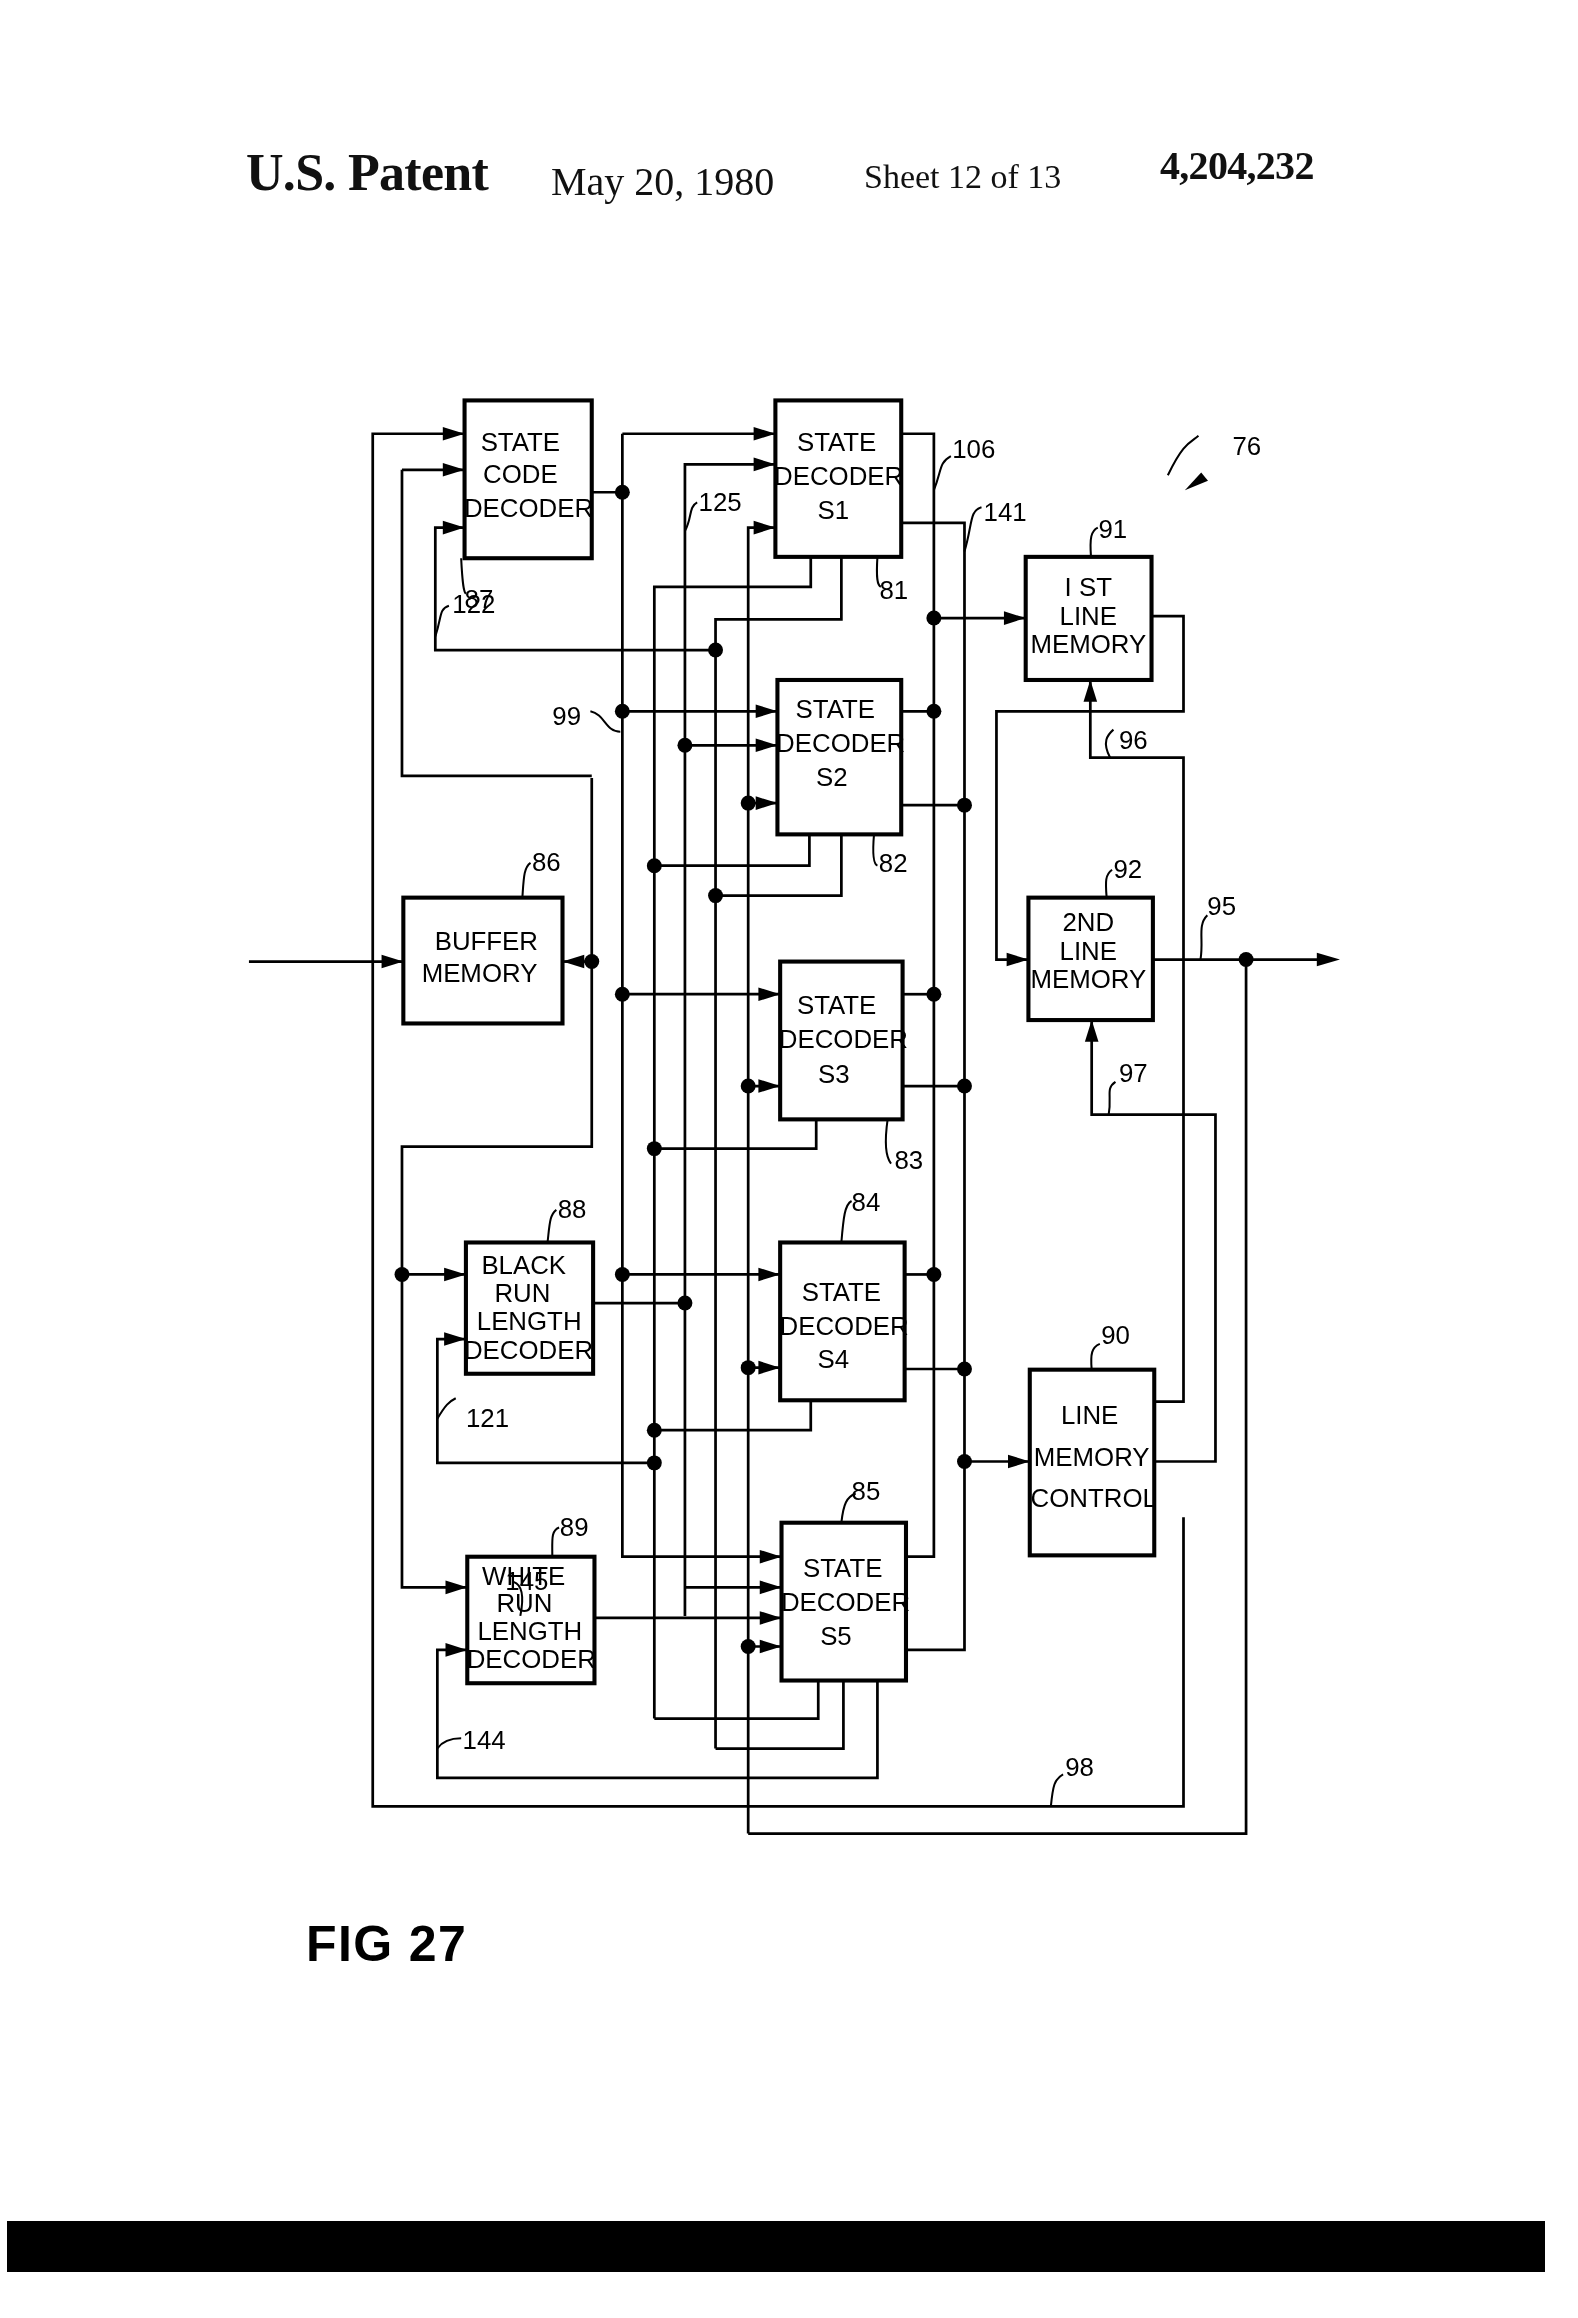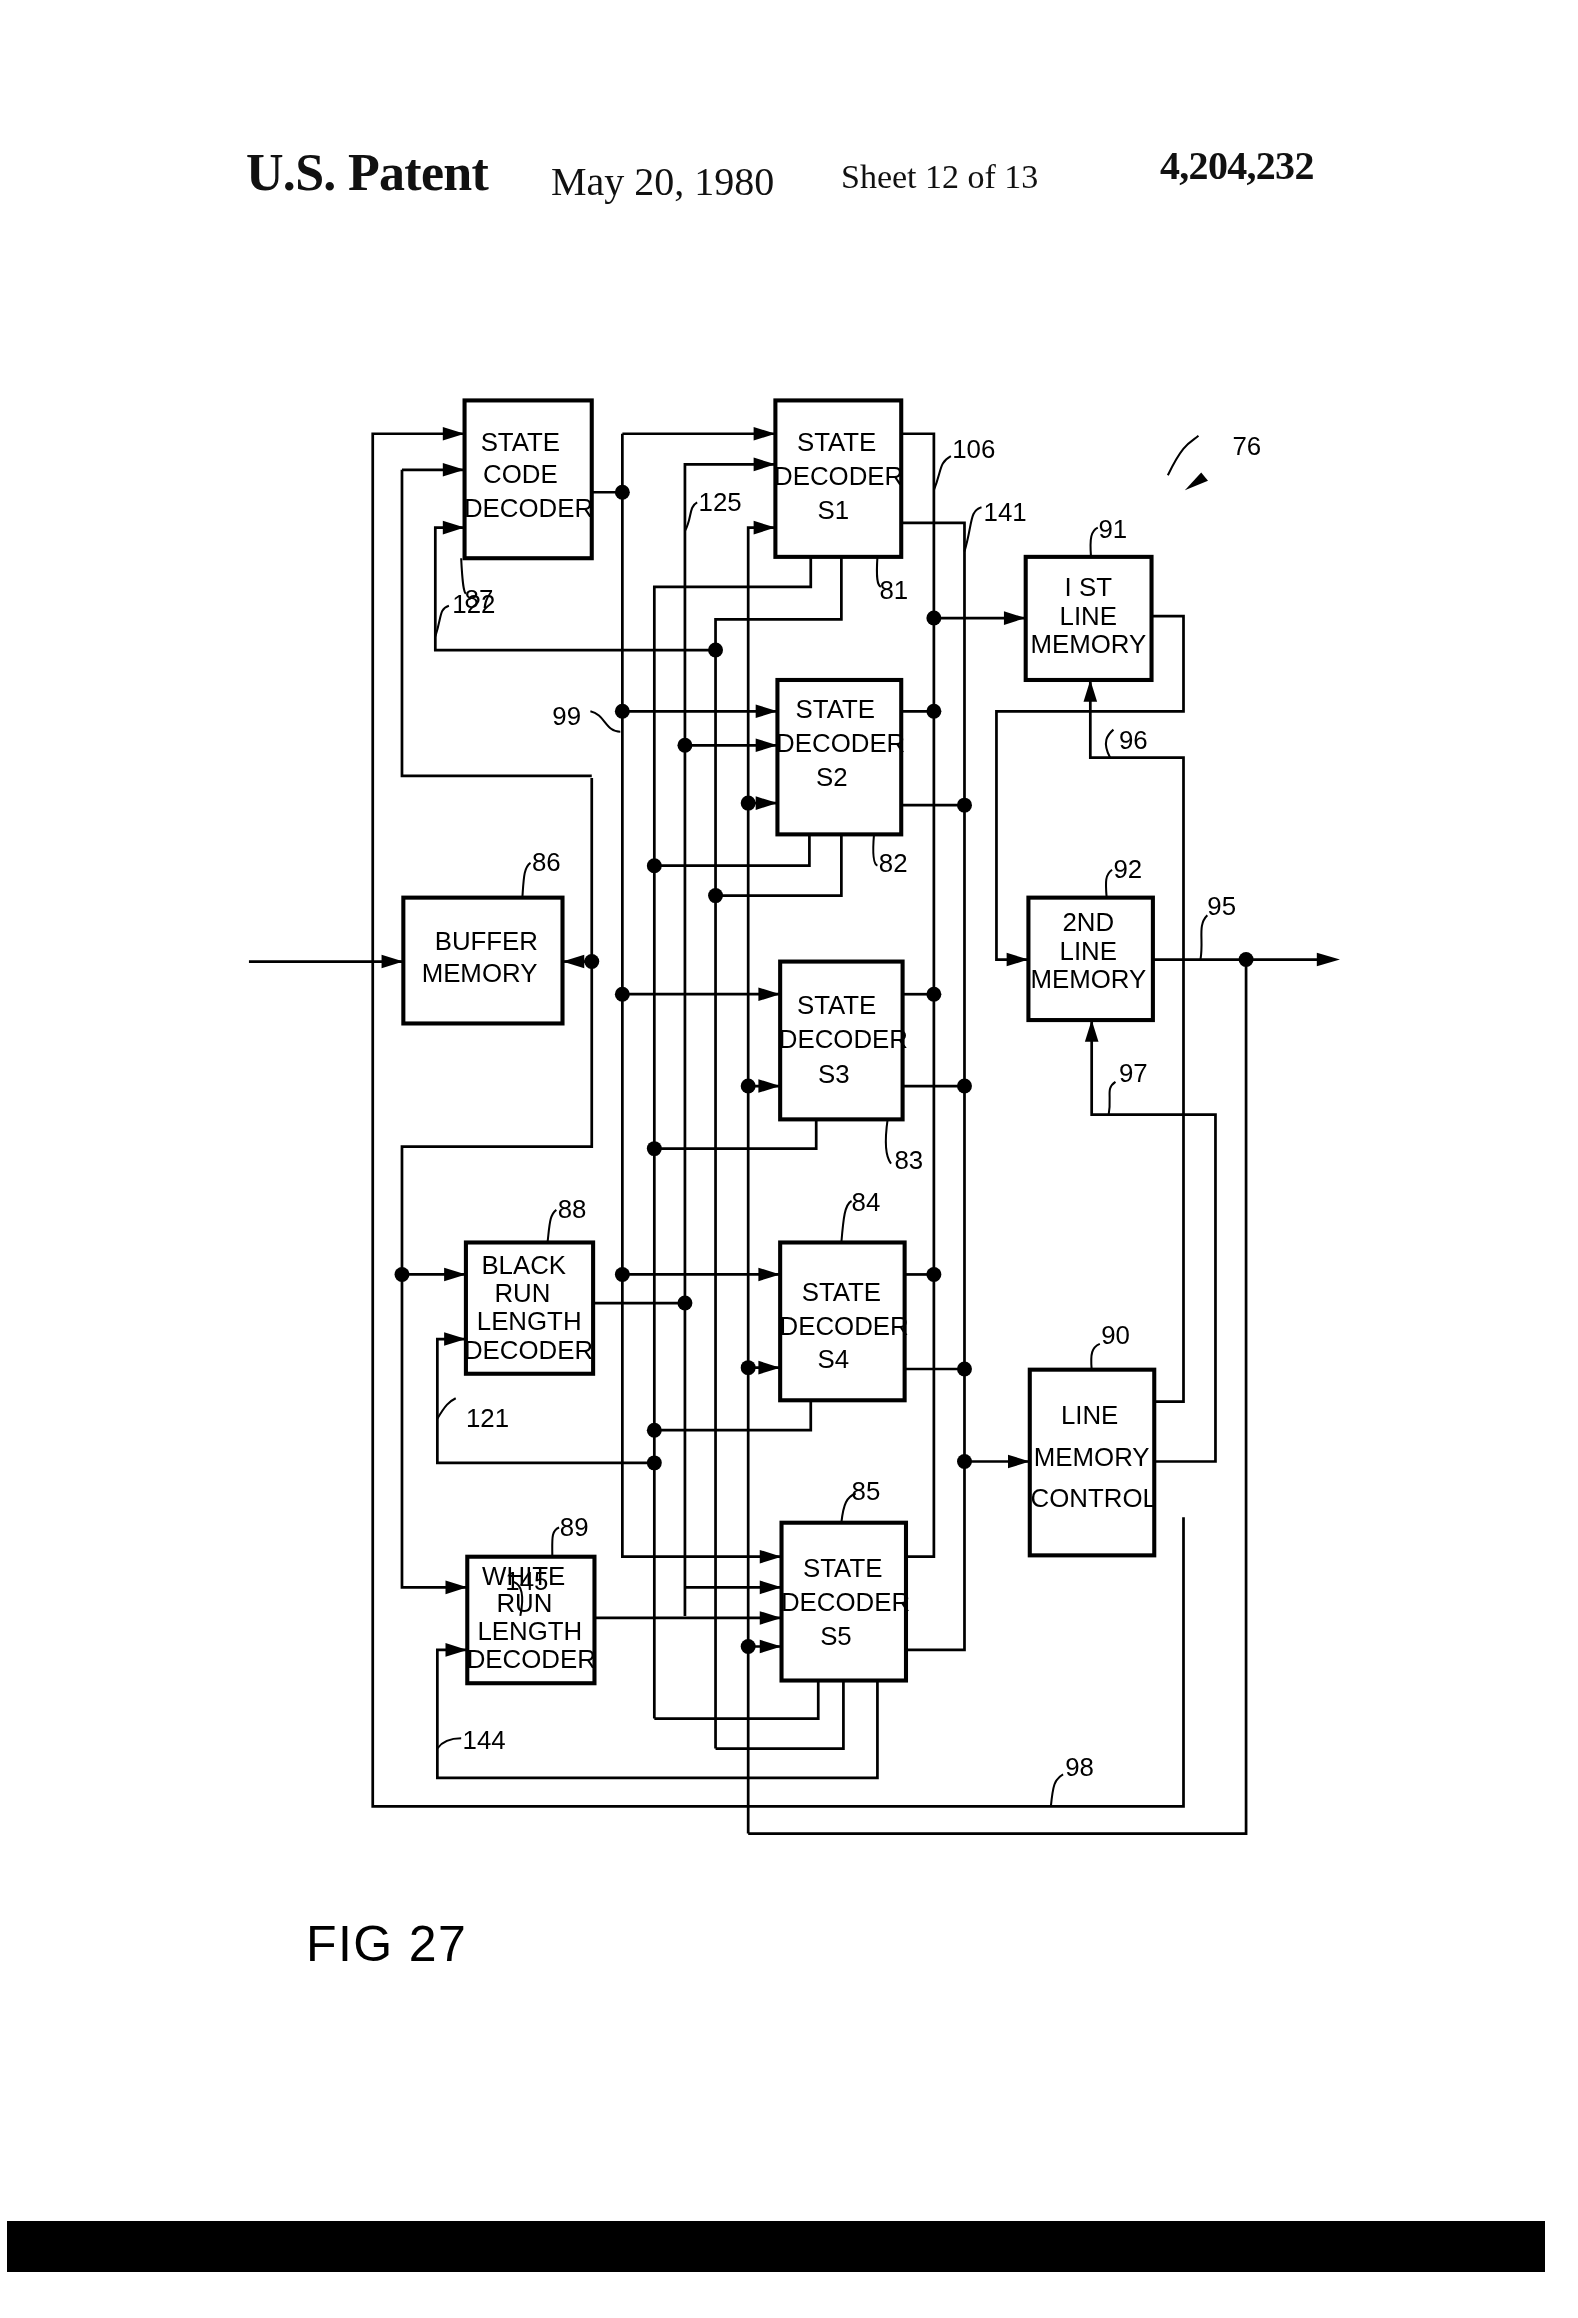--- a/index.html
+++ b/index.html
@@ -1,30 +1,30 @@
 <!DOCTYPE html>
 <html style="font-size:11px"><head>
 <meta charset="utf-8">
 <style>
   html, body { margin:0; padding:0; background:#ffffff; }
   body { width:1578px; height:2319px; position:relative; overflow:hidden; font-family:"Liberation Serif", serif; color:#000; }
   .hdr { position:absolute; top:143px; font-family:"Liberation Serif", serif; color:#111; }
   #patent-label { left:230px; font-size:52px; font-weight:bold; letter-spacing:-0.7px;margin-left:16px; }
   #patent-date { left:531px; top:158px; font-size:40px;margin-left:20px; }
-  #patent-sheet { left:841px; top:158px; font-size:34px; }
+  #patent-sheet { left:864px; top:158px; font-size:34px; }
   #patent-number { left:1160px; top:142px; font-size:40px; font-weight:bold; letter-spacing:-0.7px; }
   #diagram { position:absolute; left:0; top:0; width:1578px; height:2319px; }
   .blk { fill:#fff; stroke:#000; stroke-width:6; }
   .wire { fill:none; stroke:#000; stroke-width:4; }
   .lead { fill:none; stroke:#000; stroke-width:3; }
   .dot { fill:#000; }
   .arr { fill:#000; }
   .btxt { font-family:"Liberation Sans", sans-serif; font-size:38px; text-anchor:middle; fill:#000; }
   .ref { font-family:"Liberation Sans", sans-serif; font-size:38px; fill:#000; }
-  #fig-label { position:absolute; left:306px; top:1915px; font-family:"Liberation Sans", sans-serif; font-weight:normal; font-size:50px; letter-spacing:1.4px; }
+  #fig-label { position:absolute; left:306px; top:1915px; font-family:"Liberation Sans", sans-serif; font-weight:bold; font-size:50px; letter-spacing:1.4px; }
   #scan-bar { position:absolute; left:6.8px; top:2221px; width:1538px; height:51px; background:#000; }
 </style>
 </head>
 <body>
 
 <div class="hdr" id="patent-label">U.S. Patent</div>
 <div class="hdr" id="patent-date">May 20, 1980</div>
 <div class="hdr" id="patent-sheet">Sheet 12 of 13</div>
 <div class="hdr" id="patent-number">4,204,232</div>
 

